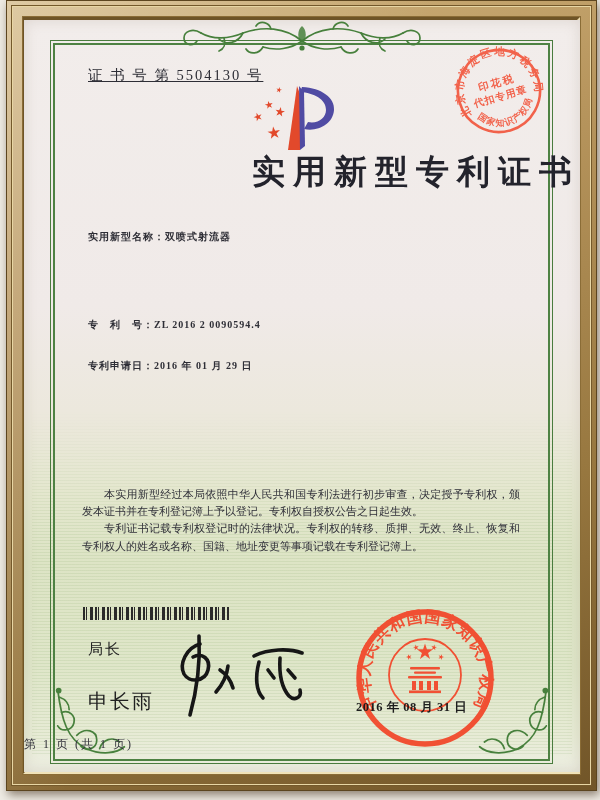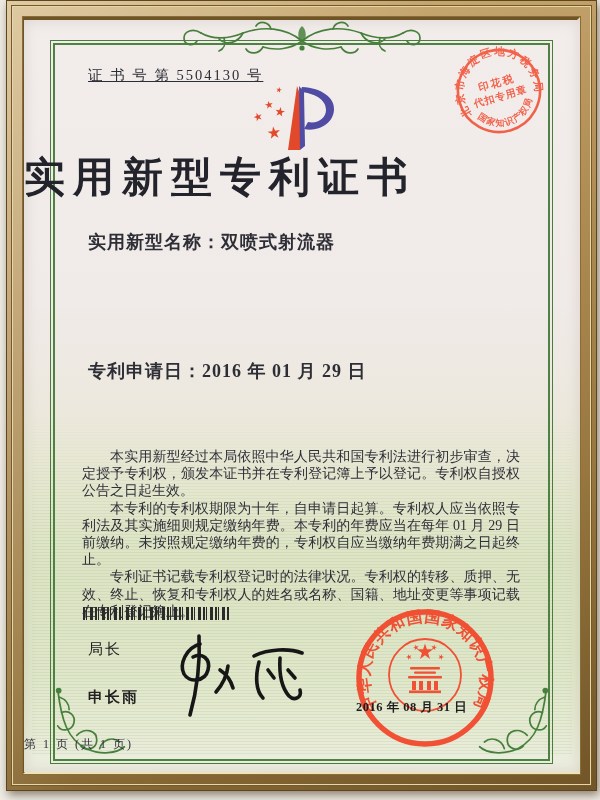--- a/index.html
+++ b/index.html
@@ -46,32 +46,32 @@
   .green-border{position:absolute;left:26px;top:20px;right:27px;bottom:8px;
     border:1px solid #4a7c3e;}
   .green-border:after{content:'';position:absolute;inset:2px;border:2px solid #4e8243;}
   
   .orn-top{position:absolute;top:-1px;left:50%;transform:translateX(-50%);width:250px;height:44px;}
   .orn-bl{position:absolute;left:28px;bottom:10px;width:80px;height:80px;}
   .orn-br{position:absolute;right:28px;bottom:10px;width:80px;height:80px;transform:scaleX(-1);}
   
   .cert-no{position:absolute;left:64px;top:46px;font-size:14.5px;letter-spacing:2px;color:#2e2e36;text-decoration:underline;}
   .logo{position:absolute;left:214px;top:64px;width:100px;height:70px;}
-  .title{position:absolute;left:0;right:0;top:130px;text-align:left;
-    font-size:41px;font-weight:bold;letter-spacing:8px;color:#23232c;}
-  .field{position:absolute;left:64px;font-size:18px;color:#2e2e36;font-weight:600;letter-spacing:1px;white-space:nowrap;}
-  .body-text{position:absolute;left:58px;top:428px;width:438px;
-    font-size:14px;line-height:17.2px;color:#2f2f38;text-align:justify;}
+  .title{position:absolute;left:0;right:0;top:130px;text-align:right;
+    font-size:33px;font-weight:bold;letter-spacing:8px;color:#23232c;}
+  .field{position:absolute;left:64px;font-size:10px;color:#2e2e36;font-weight:600;letter-spacing:1px;white-space:nowrap;}
+  .body-text{position:absolute;left:58px;top:466px;width:438px;
+    font-size:11px;line-height:17.2px;color:#2f2f38;text-align:justify;}
   .body-text p{margin:0;text-indent:2em;}
   .barcode{position:absolute;left:59px;top:587px;width:147px;height:13px;
     background:repeating-linear-gradient(90deg,
       #2a2a2a 0 2px, transparent 2px 3px, #2a2a2a 3px 4px, transparent 4px 7px,
       #2a2a2a 7px 10px, transparent 10px 12px);}
   .director-label{position:absolute;left:64px;top:620px;font-size:15px;color:#222;font-weight:400;letter-spacing:2px;}
-  .director-name{position:absolute;left:64px;top:668px;font-size:15px;color:#222;font-weight:700;letter-spacing:2px;}
+  .director-name{position:absolute;left:64px;top:668px;font-size:20px;color:#222;font-weight:400;letter-spacing:2px;}
   .signature{position:absolute;left:138px;top:610px;width:172px;height:96px;}
   .seal{position:absolute;left:326px;top:583px;width:150px;height:150px;opacity:.95;}
   .seal-date{position:absolute;left:332px;top:679px;font-size:12.5px;font-weight:600;
     color:#1d1d1d;letter-spacing:.5px;white-space:nowrap;}
   .tax-stamp{position:absolute;left:419px;top:15px;width:112px;height:112px;
     transform:rotate(-16deg);opacity:.88;}
   .page-footer{position:absolute;left:0;right:100px;top:716px;
     font-size:12px;letter-spacing:2px;color:#33333c;}
 </style>
 </head>
@@ -157,27 +157,29 @@
     <polygon points="59,2 62,10 62,66 50,66" fill="#e2492b"></polygon>
     <polygon points="61,2 66,8 67,62 62,66" fill="#504ba3"></polygon>
     <path d="M64 3 C84 4 97 14 96 26 C95 40 80 48 66 45 L70 38 C80 40 88 34 88 26 C88 15 76 9 62 8 Z" fill="#504ba3"></path>
   </svg>
 
   <div class="title">实用新型专利证书</div>
 
   <div class="field" style="top:210px">
     <span>实用新型名称：</span><span>双喷式射流器</span>
   </div>
+  <div class="field" style="top:298px">
+    <span>专　利　号：</span><span>ZL 2016 2 0090594.4</span>
+  </div>
   <div class="field" style="top:339px">
     <span>专利申请日：</span><span>2016 年 01 月 29 日</span>
   </div>
 
   <div class="body-text">
     <p>本实用新型经过本局依照中华人民共和国专利法进行初步审查，决定授予专利权，颁发本证书并在专利登记簿上予以登记。专利权自授权公告之日起生效。</p>
-    <p>本专利的专利权期限为十年，自申请日起算。专利权人应当依照专利法及其实施细则规定缴纳年费。本专利的年费应当在每年 01 月 29 日前缴纳。未按照规定缴纳年费的，专利权自应当缴纳年费期满之日起终止。</p>
     <p>专利证书记载专利权登记时的法律状况。专利权的转移、质押、无效、终止、恢复和专利权人的姓名或名称、国籍、地址变更等事项记载在专利登记簿上。</p>
   </div>
 
   <div class="barcode"></div>
 
   <div class="director-label">局长</div>
   <div class="director-name">申长雨</div>
 
   <svg class="signature" viewBox="0 0 172 96">
     <g stroke="#161616" stroke-width="3.6" fill="none" stroke-linecap="round" stroke-linejoin="round">

